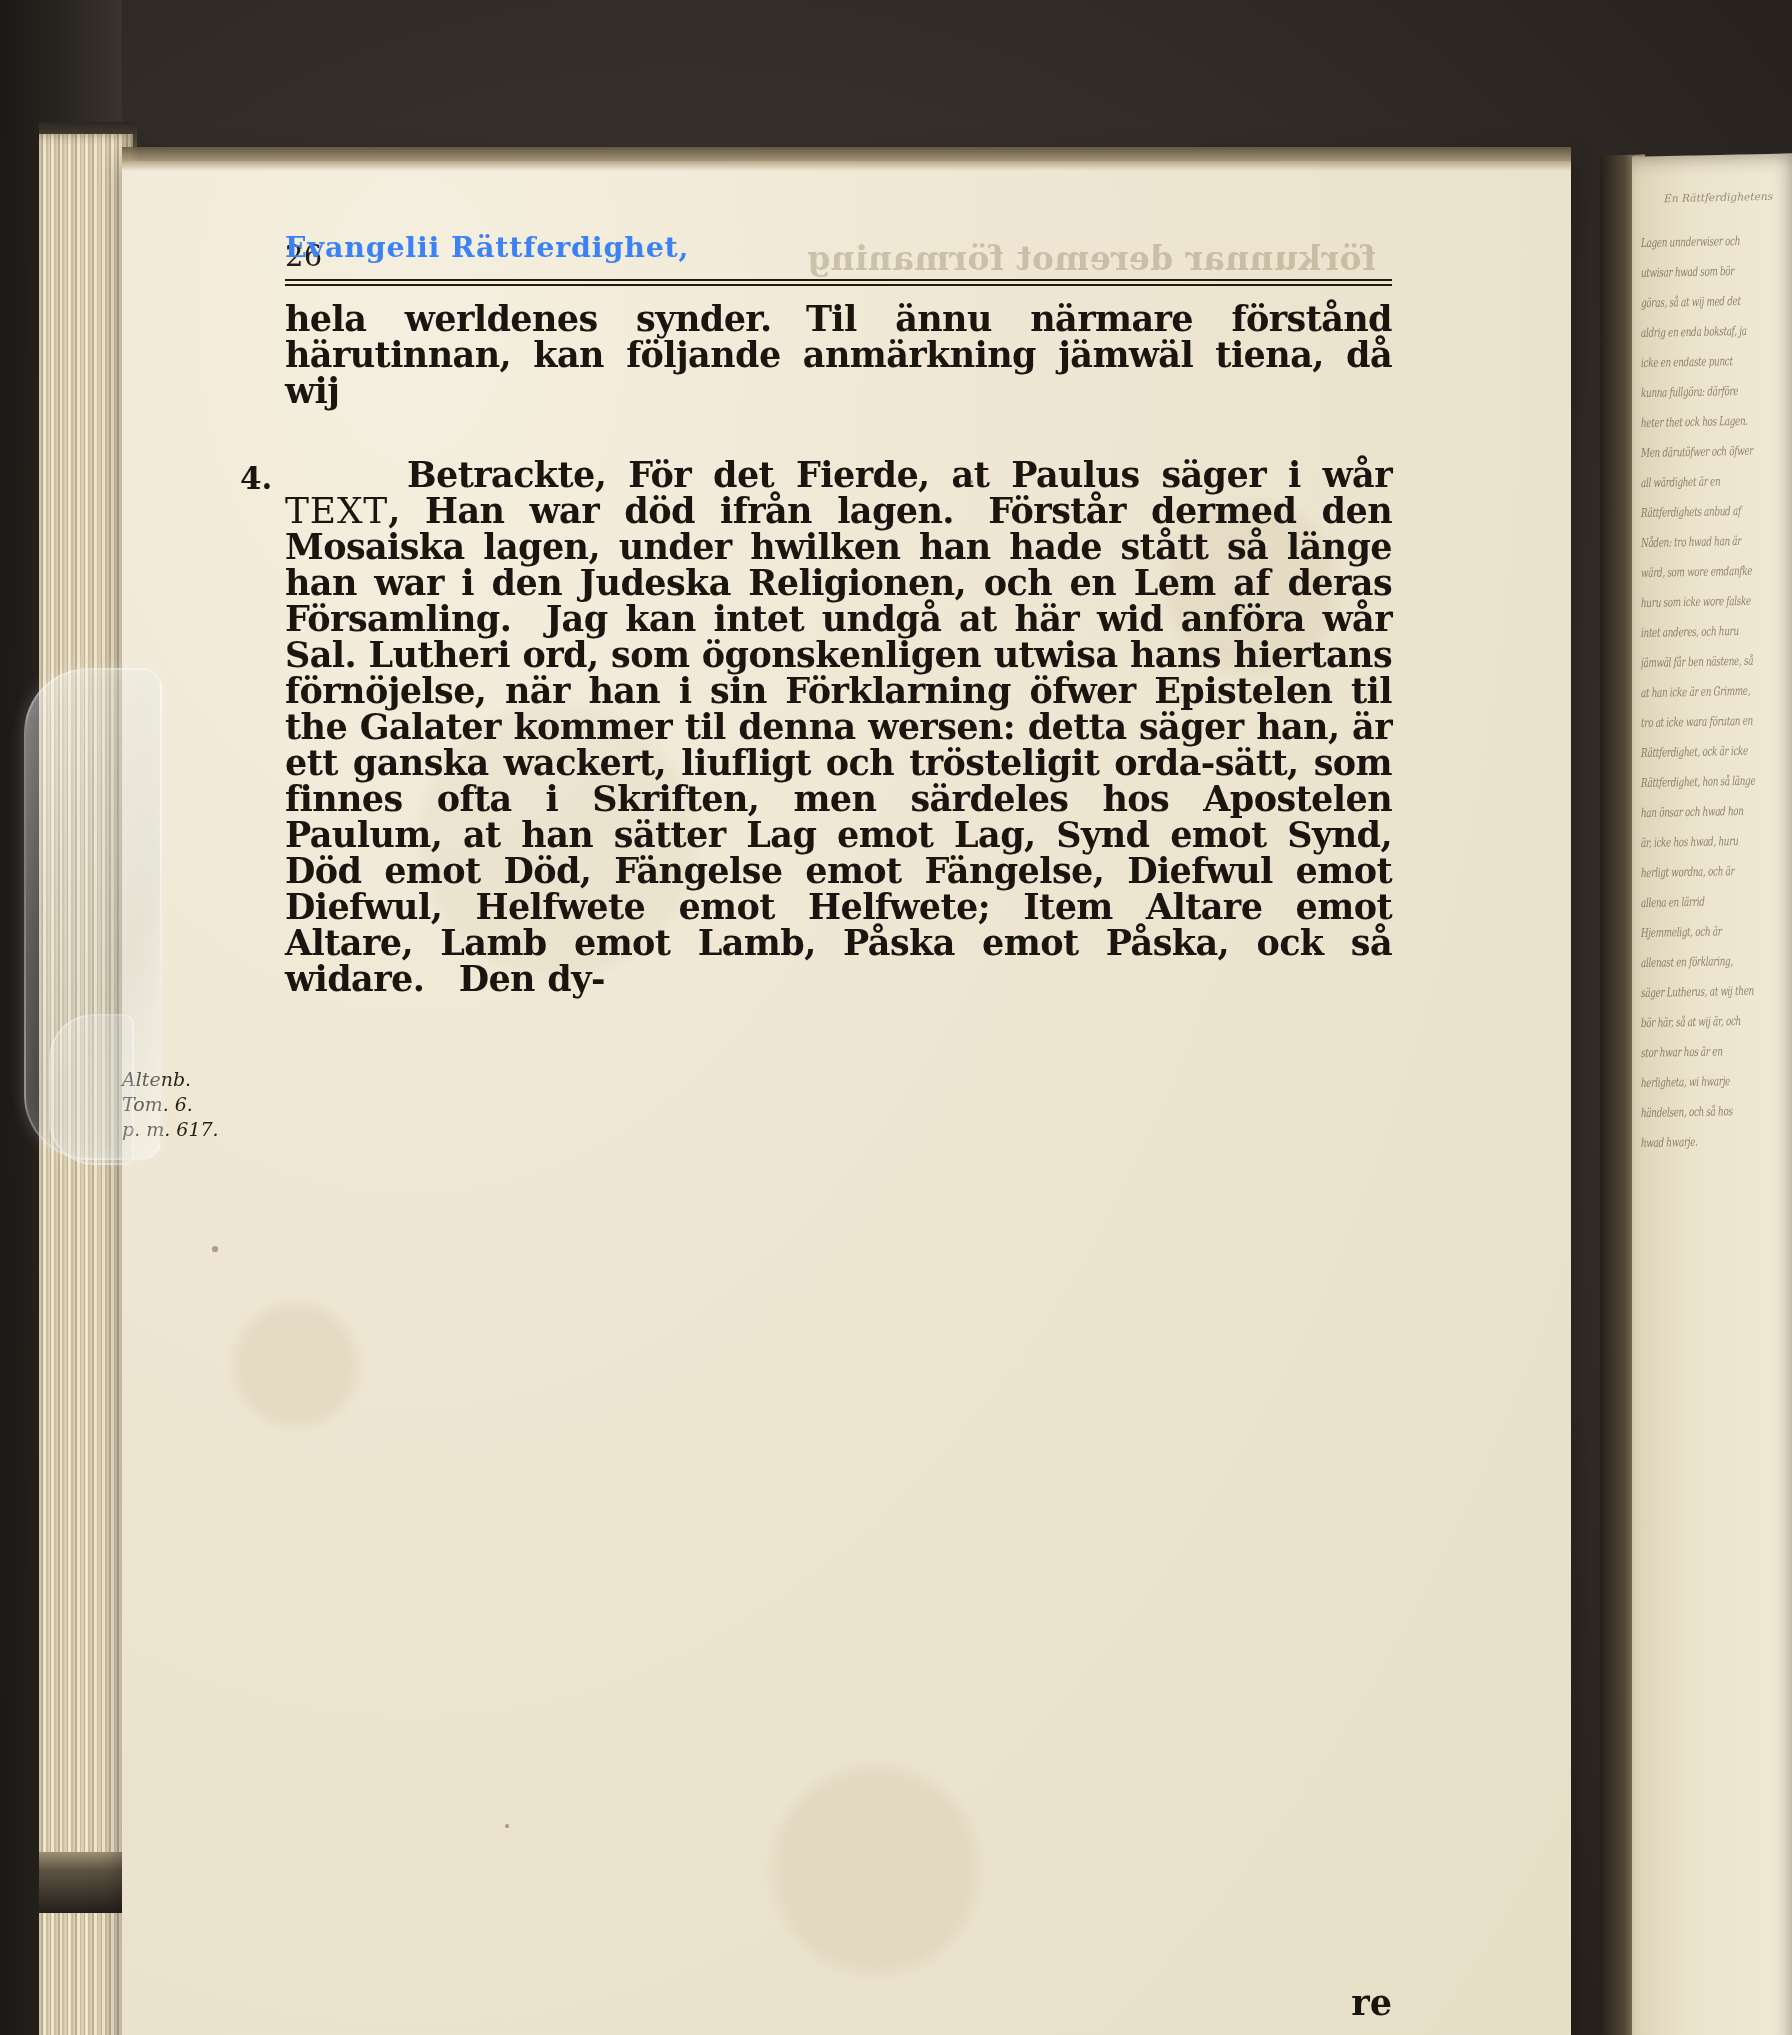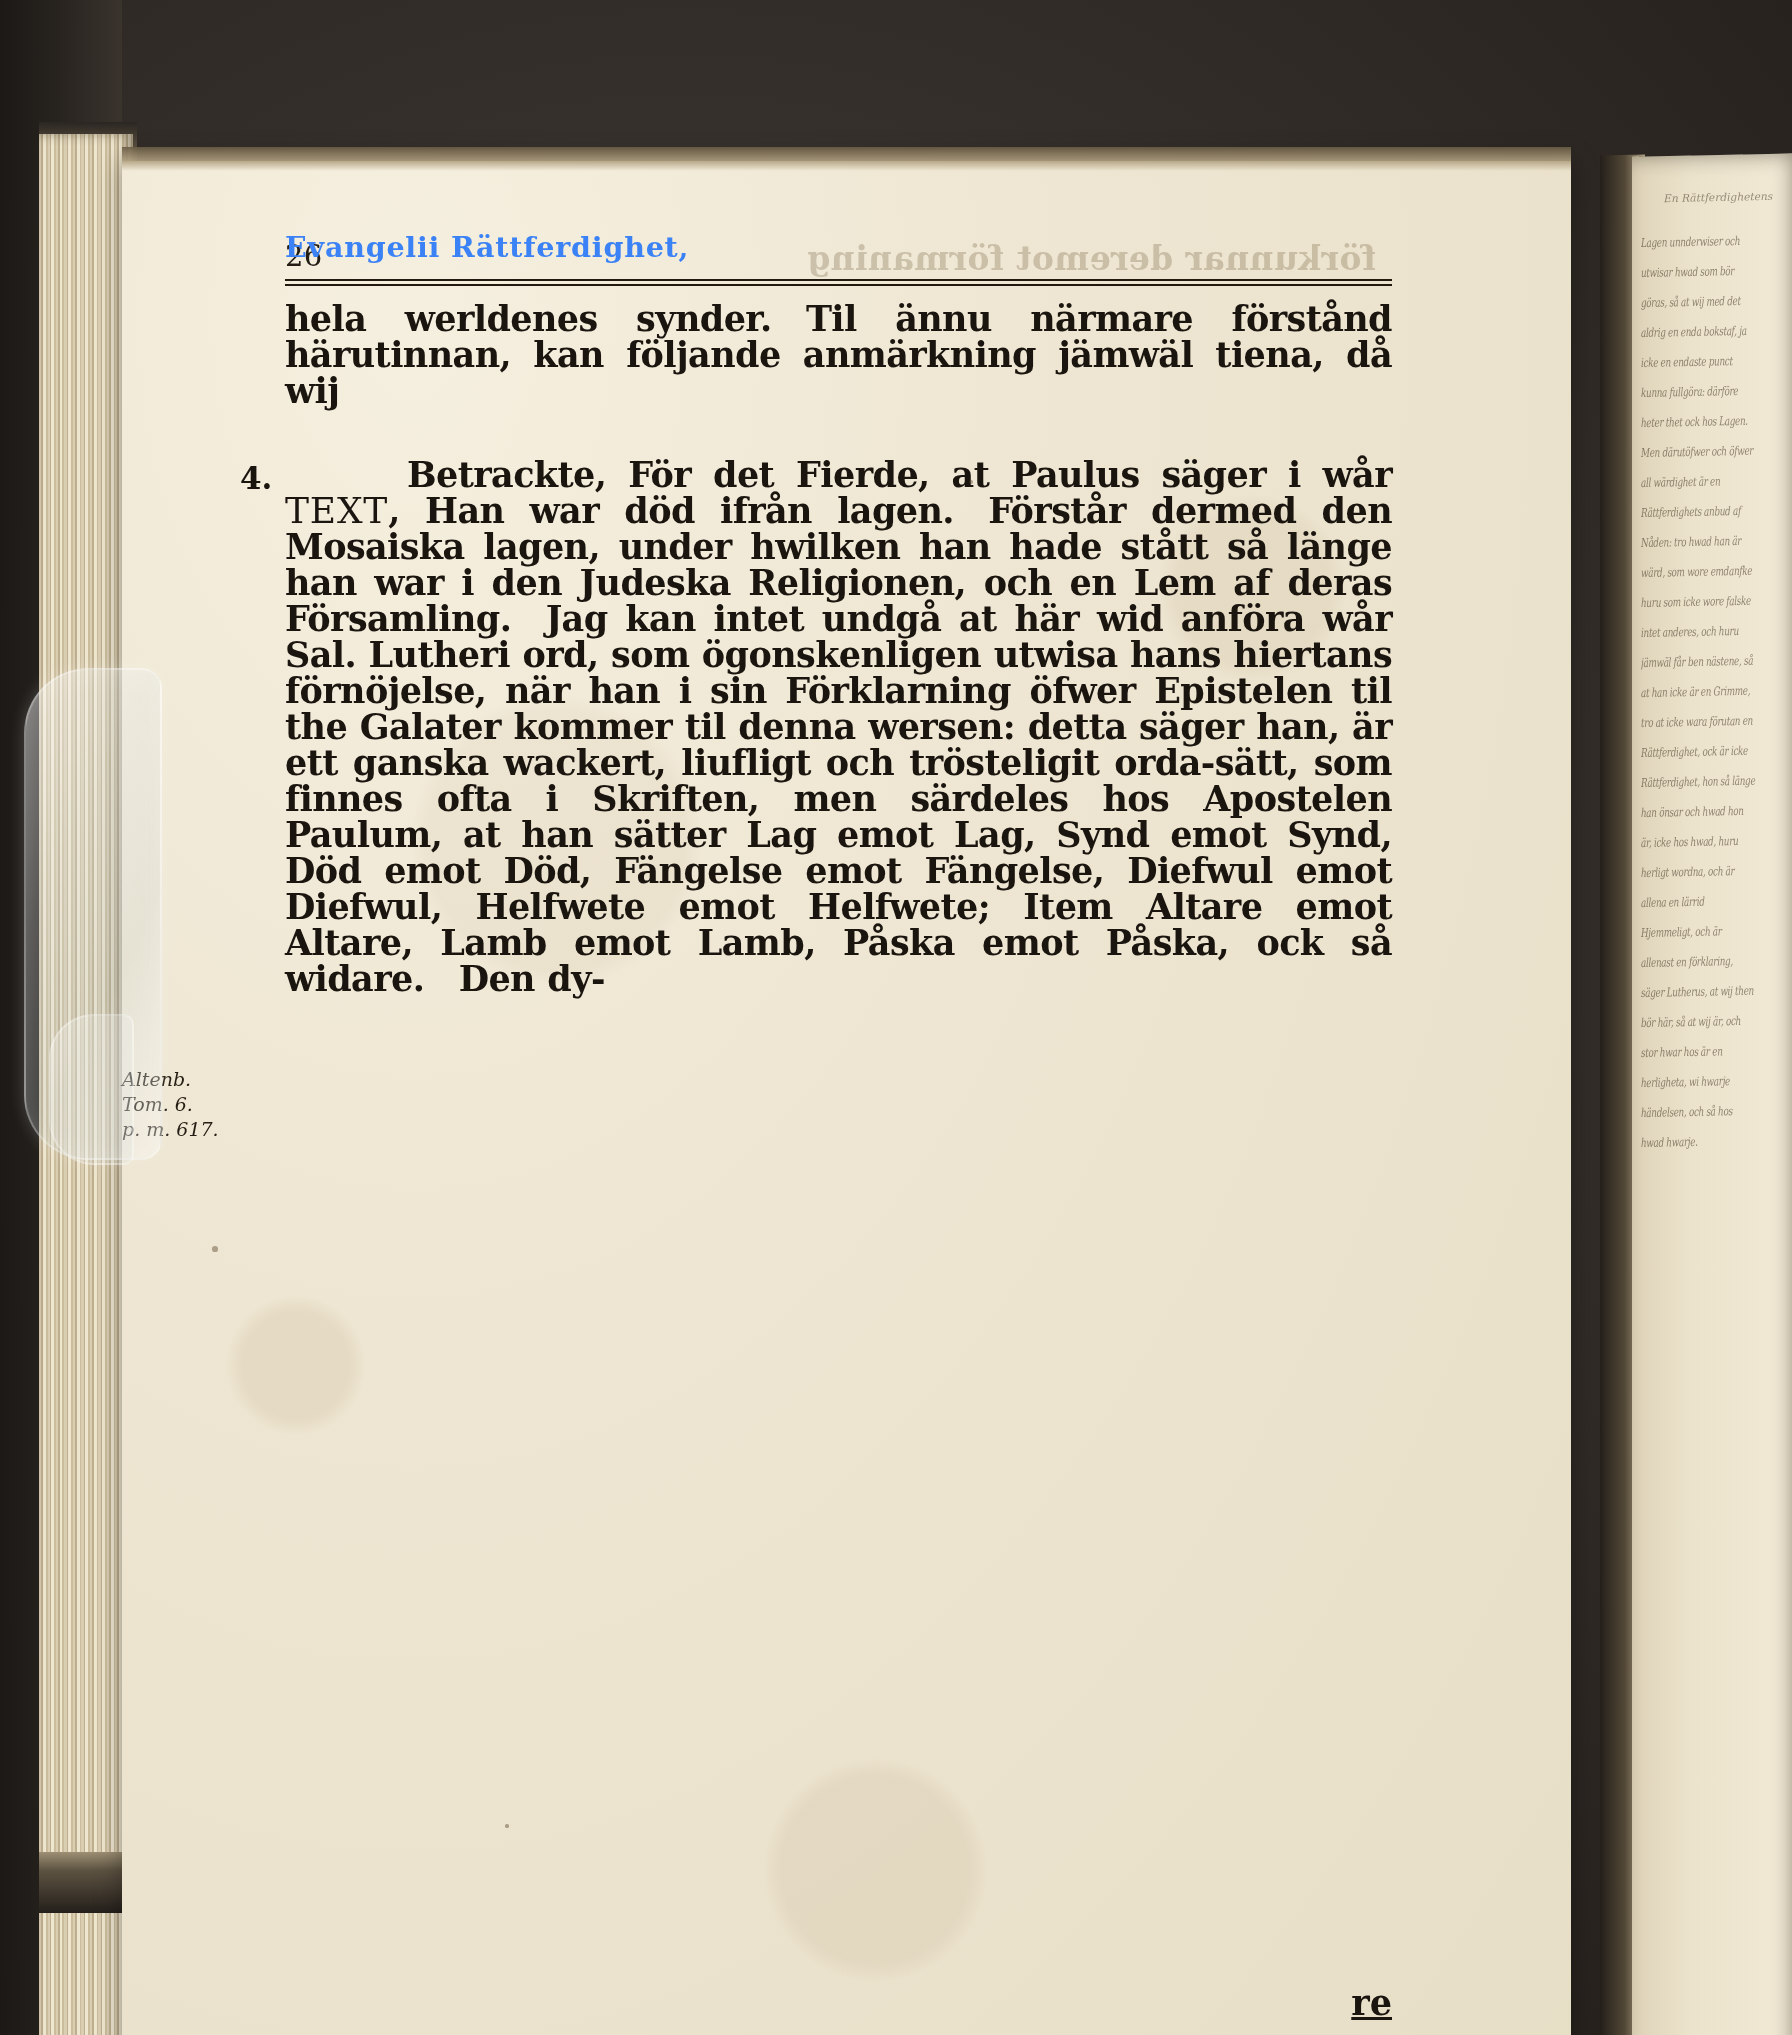--- a/index.html
+++ b/index.html
@@ -257,21 +257,20 @@
 
   
   .catchword {
     position: absolute;
     right: 0;
     top: 1754px;
     font-family: "DejaVu Serif", serif;
     font-weight: bold;
     font-size: 35px;
     color: #1b1510;
-    text-decoration: underline;
   }
 
   
   .showthrough {
     position: absolute;
     left: 309px; top: 228px;
     width: 1067px; height: 407px;
     color: rgba(120,98,66,.30);
     font-family: "DejaVu Serif", serif;
     font-weight: bold;

